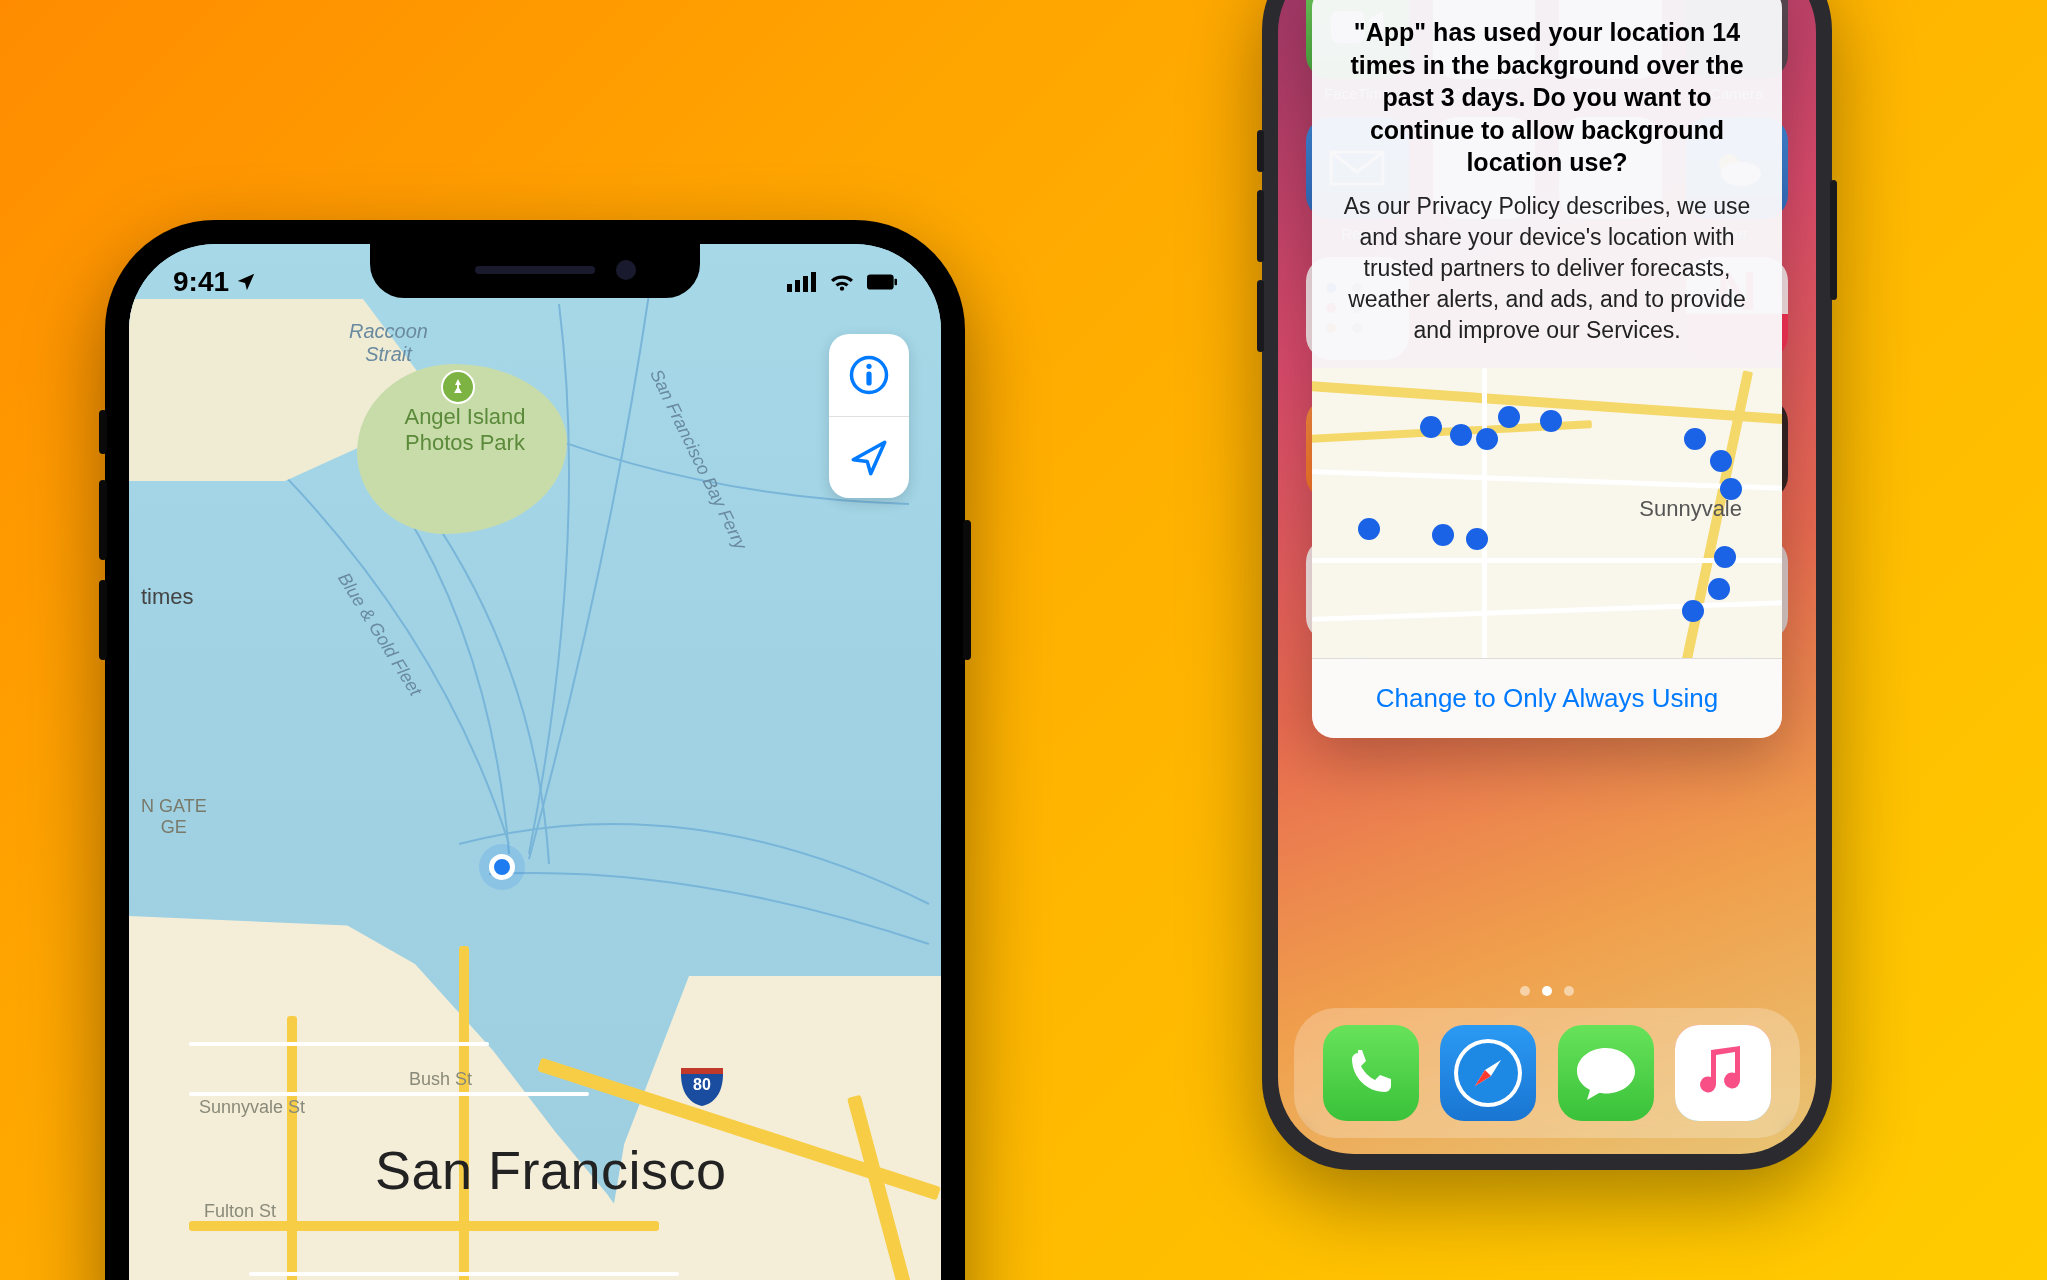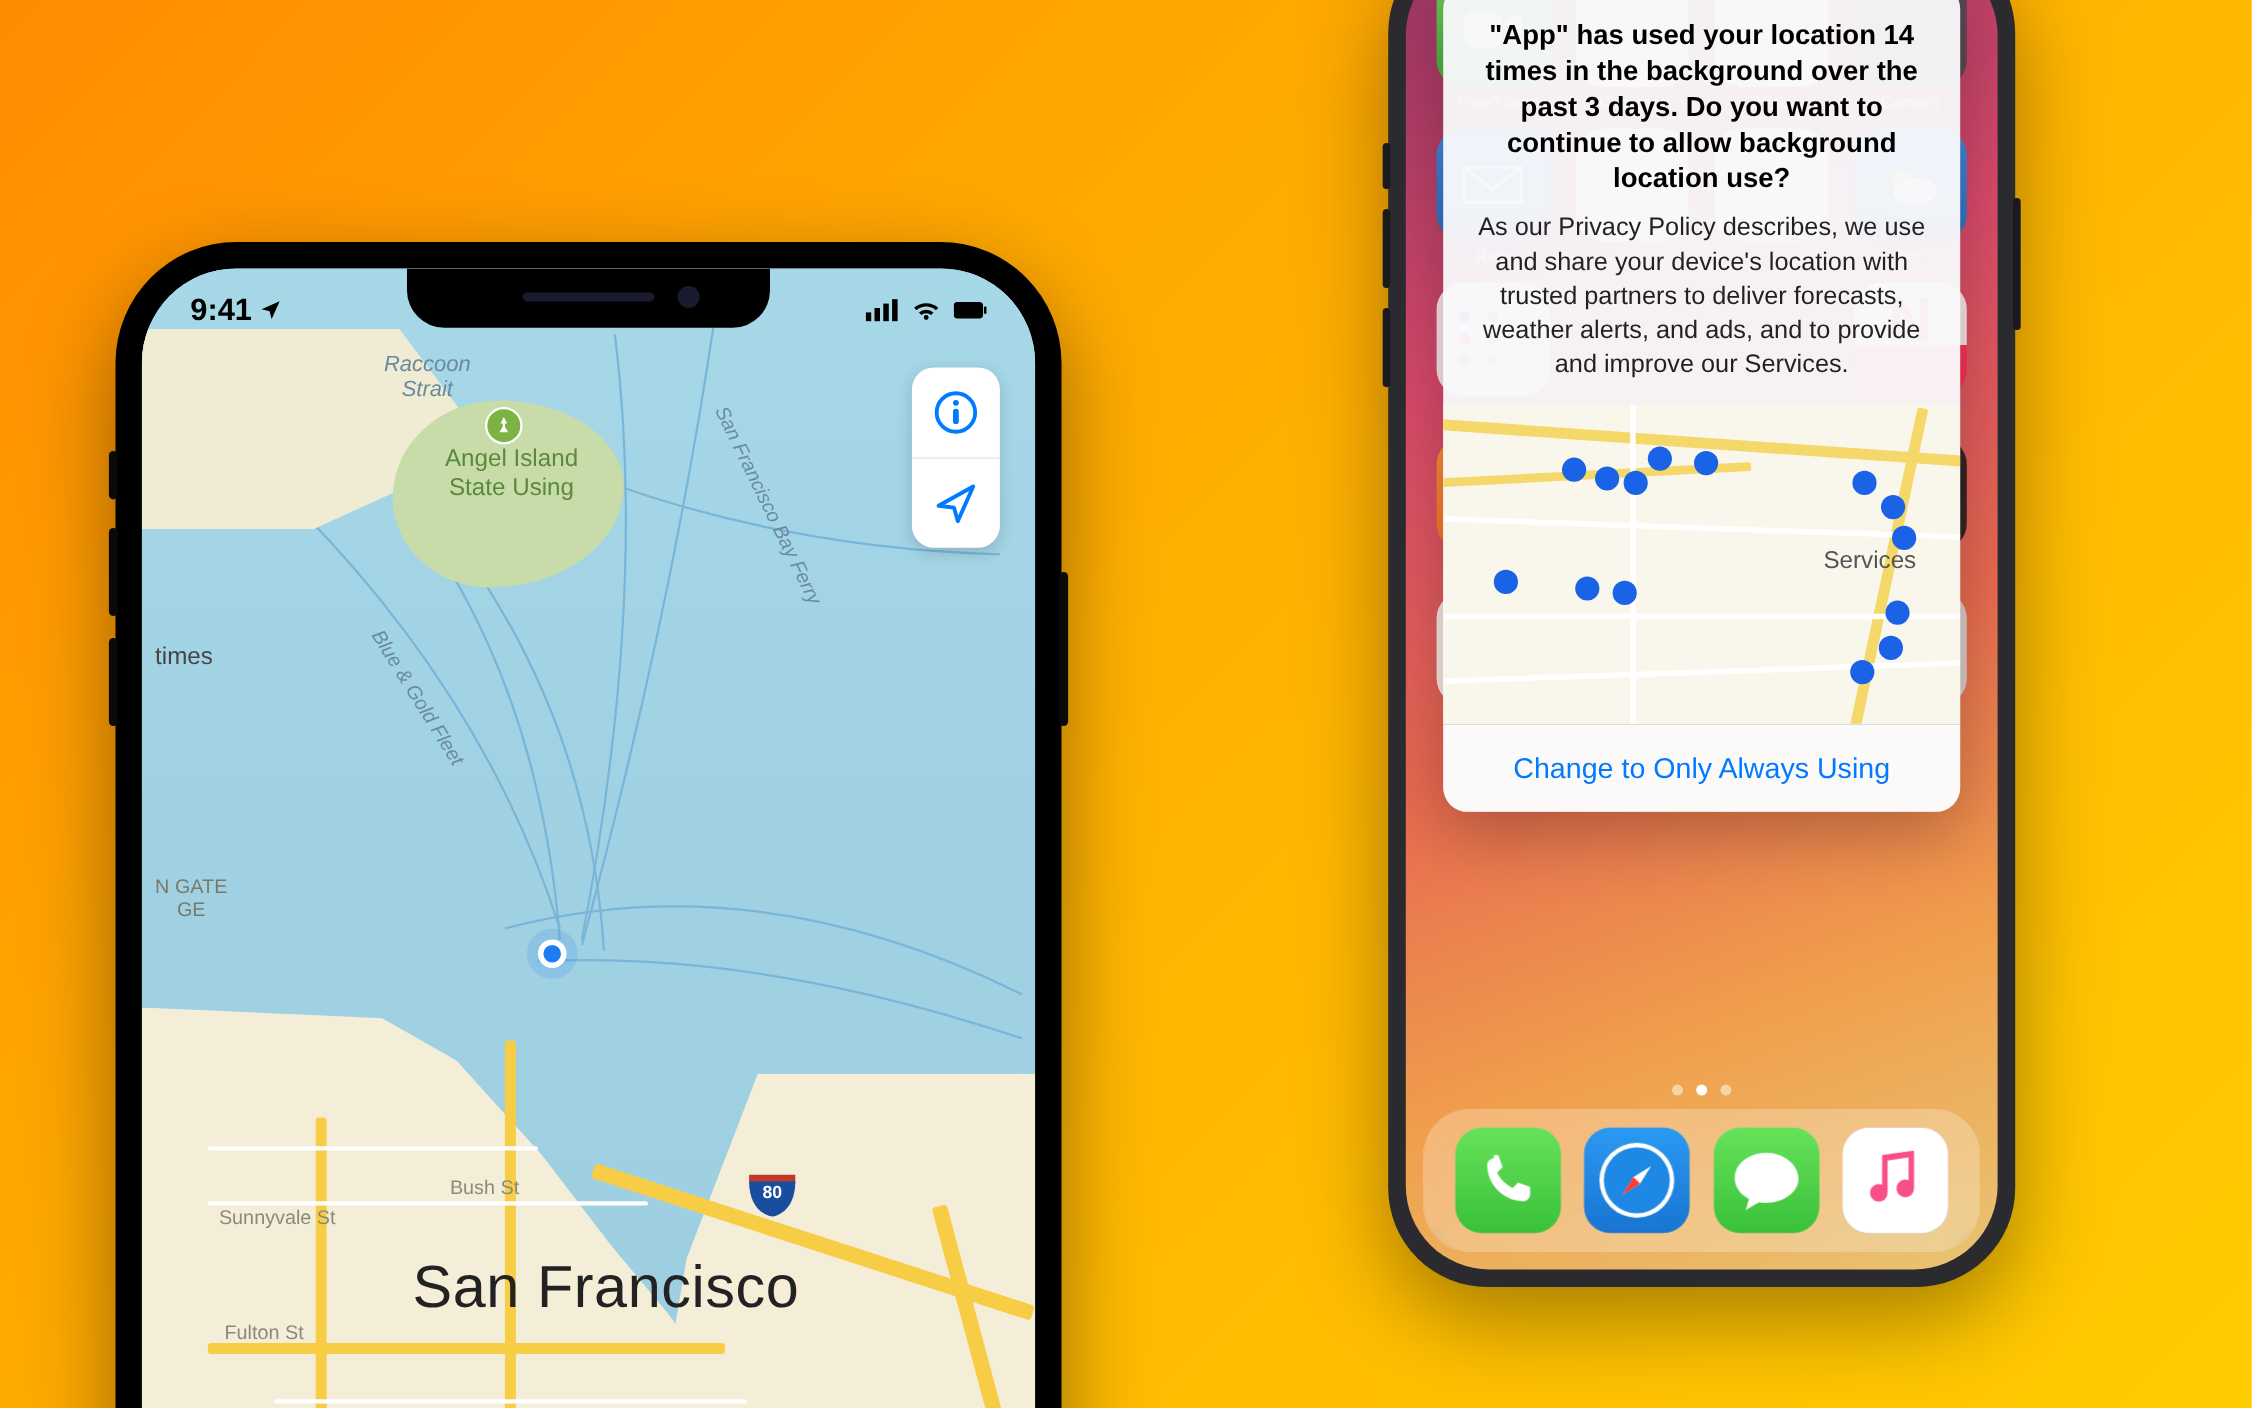--- a/index.html
+++ b/index.html
@@ -359,21 +359,21 @@
       </svg>
 
       <div class="land north"></div>
       <div class="land angel"></div>
       <div class="park-pin">
         <svg width="20" height="20" viewBox="0 0 20 20">
             <path fill="#fff" d="M10 2l3 6h-2v3l3 5H6l3-5V8H7l3-6z"></path>
           </svg>
       </div>
       <div class="park-label" style="white-space:pre-line;">Angel Island
-State Using</div>
+Photos Park</div>
       <div class="strait-label" style="white-space:pre-line;">Raccoon
 Strait</div>
 
       <div class="land sf"></div>
       <div class="land east"></div>
 
       <div class="road-y" style="bottom:0;left:158px;width:10px;height:380px;"></div>
       <div class="road-y" style="bottom:0;left:330px;width:10px;height:450px;"></div>
       <div class="road-y" style="bottom:165px;left:60px;width:470px;height:10px;"></div>
 
@@ -579,21 +579,21 @@
 
       <div class="alert-map">
         <div class="road" style="top:30px;left:-20px;width:520px;height:10px;transform:rotate(4deg);"></div>
         <div class="road" style="top:60px;left:-20px;width:300px;height:8px;transform:rotate(-3deg);"></div>
         <div class="road" style="top:0;right:60px;width:10px;height:300px;transform:rotate(12deg);"></div>
         <div class="road w" style="top:110px;left:0;width:500px;height:5px;transform:rotate(2deg);"></div>
         <div class="road w" style="top:190px;left:0;width:500px;height:5px;"></div>
         <div class="road w" style="top:0;left:170px;width:5px;height:300px;"></div>
         <div class="road w" style="top:240px;left:0;width:500px;height:5px;transform:rotate(-2deg);"></div>
 
-        <span class="sunnyvale-label">Services</span>
+        <span class="sunnyvale-label">Sunnyvale</span>
 
         <div class="dot" style="top:48px;left:108px;"></div>
         <div class="dot" style="top:56px;left:138px;"></div>
         <div class="dot" style="top:60px;left:164px;"></div>
         <div class="dot" style="top:38px;left:186px;"></div>
         <div class="dot" style="top:42px;left:228px;"></div>
         <div class="dot" style="top:60px;left:372px;"></div>
         <div class="dot" style="top:82px;left:398px;"></div>
         <div class="dot" style="top:110px;left:408px;"></div>
         <div class="dot" style="top:178px;left:402px;"></div>

